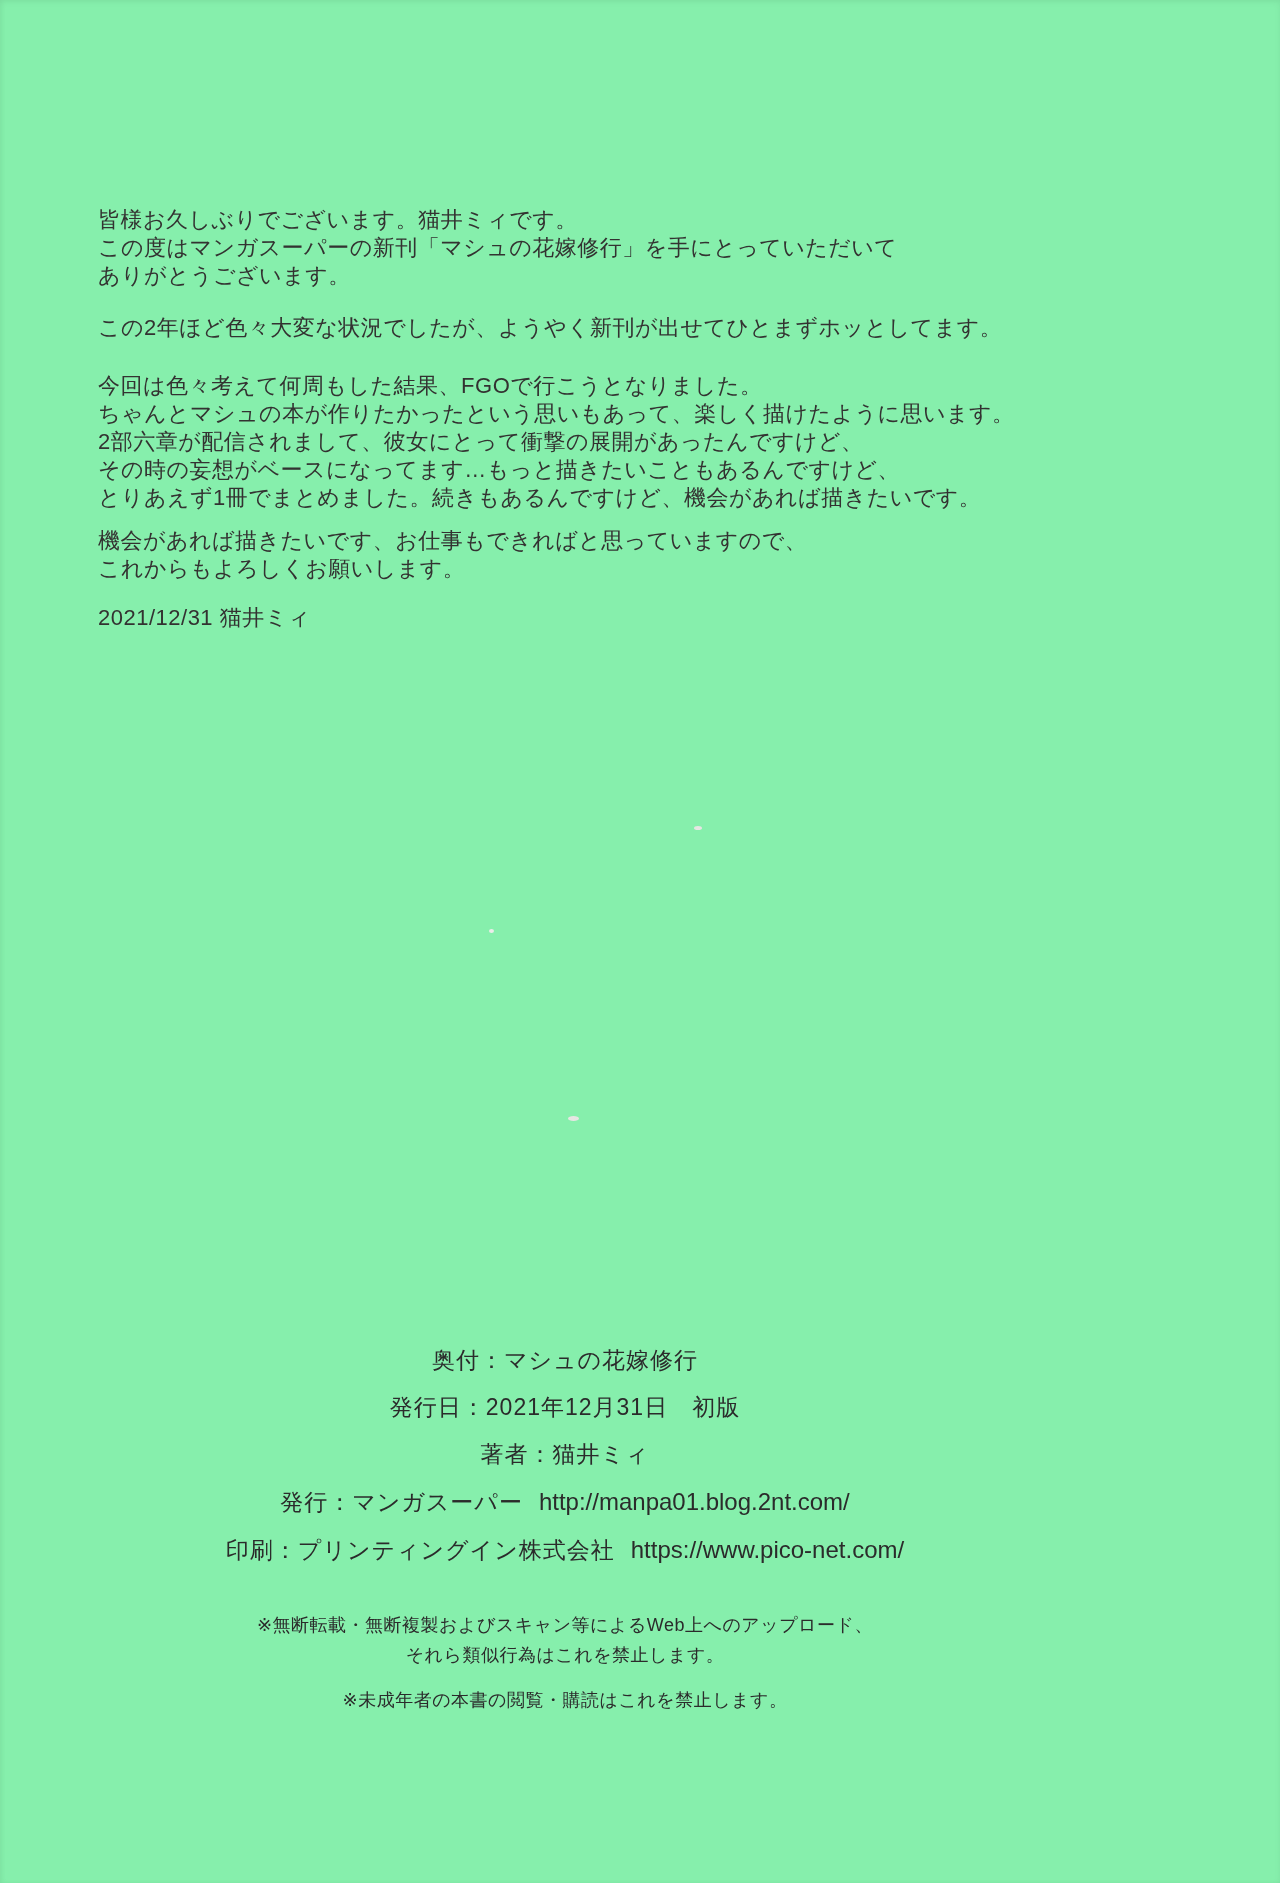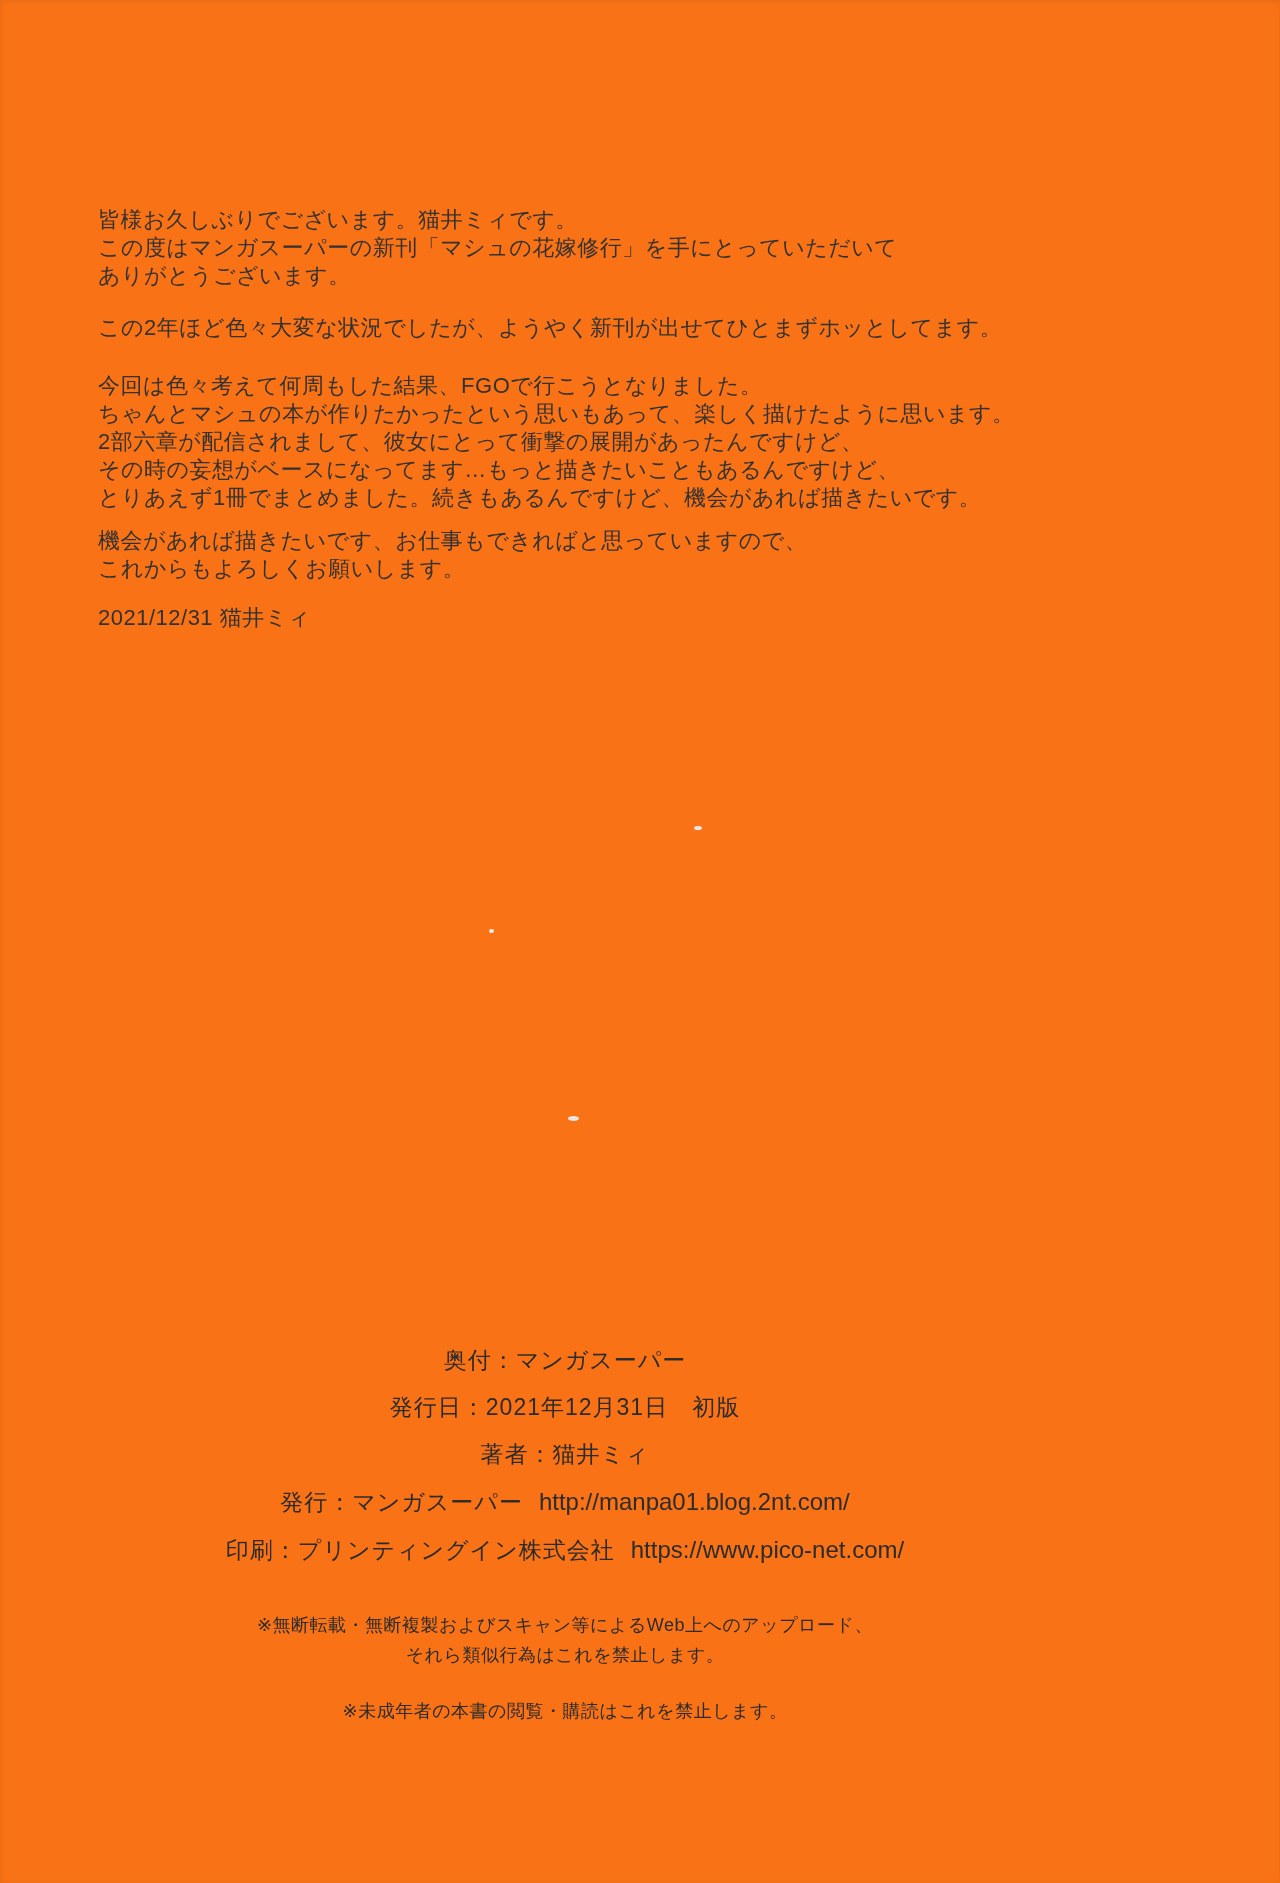--- a/index.html
+++ b/index.html
@@ -4,21 +4,21 @@
 <style>
   html, body { margin: 0; padding: 0; }
   body {
     width: 1280px;
     font-family: "Liberation Sans", "DejaVu Sans", sans-serif;
   }
   .page {
     position: relative;
     width: 1280px;
     height: 1883px;
-    background: #f97316;
+    background: #86efac;
     overflow: hidden;
     color: #2e2e2e;
     box-shadow: inset 0 2px 6px rgba(0,0,0,0.05), inset 2px 0 5px rgba(0,0,0,0.03);
   }
   
   .afterword {
     position: absolute;
     left: 98px;
     top: 206px;
     width: 1000px;
@@ -54,21 +54,21 @@
     font-size: 24px;
     letter-spacing: 0;
     margin-left: 16px;
   }
   .notices { margin-top: 47px; }
   .notice-block {
     font-size: 18px;
     line-height: 30px;
     letter-spacing: 0.5px;
   }
-  .notice-block.second { margin-top: 26px; }
+  .notice-block.second { margin-top: 15px; }
 
   
   .speck {
     position: absolute;
     background: #e6e6e3;
     border-radius: 50%;
   }
   .speck.s1 { left: 568px; top: 1116px; width: 11px; height: 5px; }
   .speck.s2 { left: 694px; top: 826px; width: 8px; height: 4px; }
   .speck.s3 { left: 489px; top: 929px; width: 5px; height: 4px; background: #ececea; }
@@ -95,21 +95,21 @@
       <div class="line">とりあえず1冊でまとめました。続きもあるんですけど、機会があれば描きたいです。</div>
     </div>
     <div class="para p4">
       <div class="line">機会があれば描きたいです、お仕事もできればと思っていますので、</div>
       <div class="line">これからもよろしくお願いします。</div>
     </div>
     <div class="signature">2021/12/31 猫井ミィ</div>
   </div>
 
   <div class="colophon">
-    <div class="cline">奥付：マンガスーパー</div>
+    <div class="cline">奥付：マシュの花嫁修行</div>
     <div class="cline">発行日：2021年12月31日　初版</div>
     <div class="cline">著者：猫井ミィ</div>
     <div class="cline"><span>発行：マンガスーパー</span><span class="url">http://manpa01.blog.2nt.com/</span></div>
     <div class="cline"><span>印刷：プリンティングイン株式会社</span><span class="url">https://www.pico-net.com/</span></div>
     <div class="notices">
       <div class="notice-block">
         <div>※無断転載・無断複製およびスキャン等によるWeb上へのアップロード、</div>
         <div>それら類似行為はこれを禁止します。</div>
       </div>
       <div class="notice-block second">※未成年者の本書の閲覧・購読はこれを禁止します。</div>

